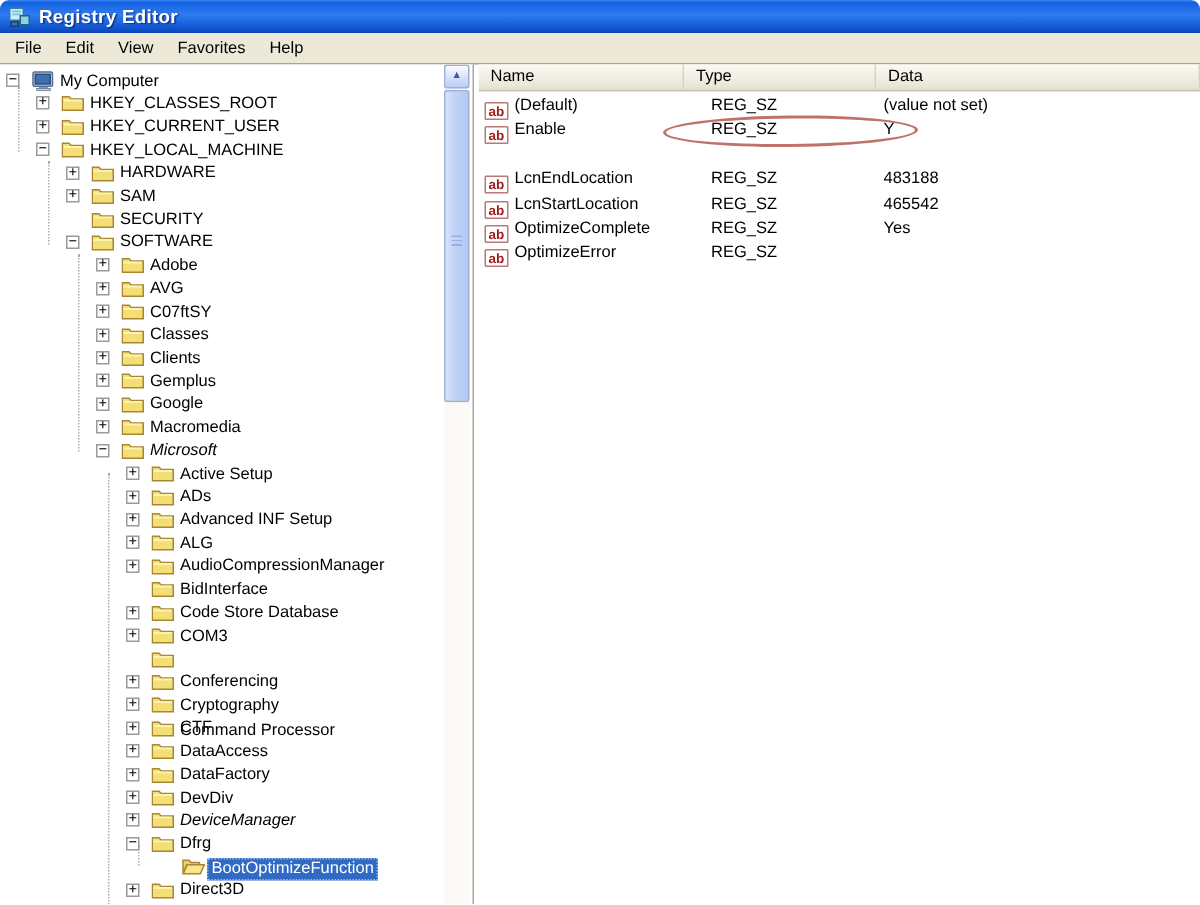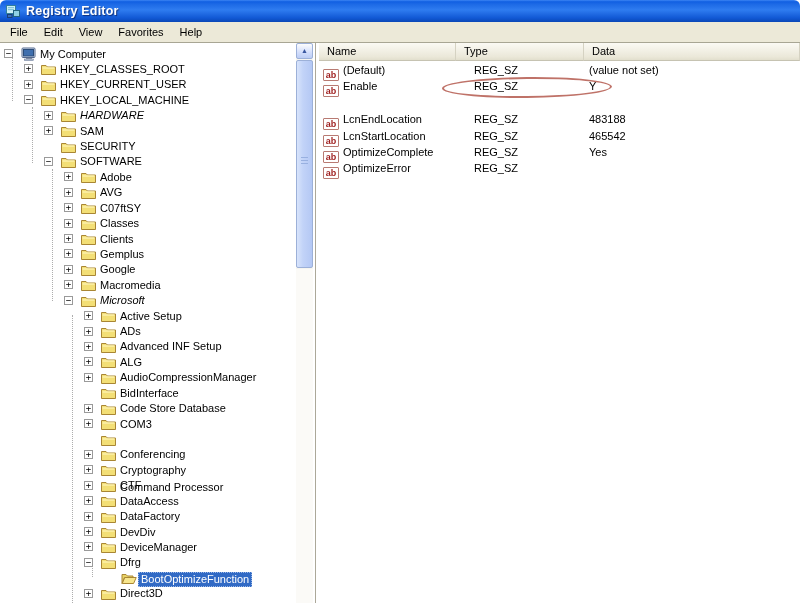--- a/index.html
+++ b/index.html
@@ -174,21 +174,21 @@
               <path d="M1.5 5 L13.5 5" stroke="#fcf3b0" stroke-width="1.4"></path>
             </svg></span>
           <span class="tlabel" style="left: 58px;">HKEY_LOCAL_MACHINE</span>
         </div>
         <div class="trow" style="top: 64.68px;">
           <span class="expander" style="left: 44px;">+</span>
           <span class="ticon" style="left: 61px;"><svg width="15" height="13" viewBox="0 0 15 13">
               <path d="M0.5 11.5 L0.5 2.5 L5 2.5 L6.5 4 L14.5 4 L14.5 11.5 Z" fill="#f3df76" stroke="#a98634"></path>
               <path d="M1.5 5 L13.5 5" stroke="#fcf3b0" stroke-width="1.4"></path>
             </svg></span>
-          <span class="tlabel" style="left: 78px; font-style: italic;">HARDWARE</span>
+          <span class="tlabel" style="left: 78px;">HARDWARE</span>
         </div>
         <div class="trow" style="top: 80.1px;">
           <span class="expander" style="left: 44px;">+</span>
           <span class="ticon" style="left: 61px;"><svg width="15" height="13" viewBox="0 0 15 13">
               <path d="M0.5 11.5 L0.5 2.5 L5 2.5 L6.5 4 L14.5 4 L14.5 11.5 Z" fill="#f3df76" stroke="#a98634"></path>
               <path d="M1.5 5 L13.5 5" stroke="#fcf3b0" stroke-width="1.4"></path>
             </svg></span>
           <span class="tlabel" style="left: 78px;">SAM</span>
         </div>
         <div class="trow" style="top: 95.52px;">
@@ -395,21 +395,21 @@
               <path d="M1.5 5 L13.5 5" stroke="#fcf3b0" stroke-width="1.4"></path>
             </svg></span>
           <span class="tlabel" style="left: 118px;">DevDiv</span>
         </div>
         <div class="trow" style="top: 496.44px;">
           <span class="expander" style="left: 84px;">+</span>
           <span class="ticon" style="left: 101px;"><svg width="15" height="13" viewBox="0 0 15 13">
               <path d="M0.5 11.5 L0.5 2.5 L5 2.5 L6.5 4 L14.5 4 L14.5 11.5 Z" fill="#f3df76" stroke="#a98634"></path>
               <path d="M1.5 5 L13.5 5" stroke="#fcf3b0" stroke-width="1.4"></path>
             </svg></span>
-          <span class="tlabel" style="left: 118px;">DeviceManager</span>
+          <span class="tlabel" style="left: 118px; font-style: italic;">DeviceManager</span>
         </div>
         <div class="trow" style="top: 511.86px;">
           <span class="expander" style="left: 84px;">−</span>
           <span class="ticon" style="left: 101px;"><svg width="15" height="13" viewBox="0 0 15 13">
               <path d="M0.5 11.5 L0.5 2.5 L5 2.5 L6.5 4 L14.5 4 L14.5 11.5 Z" fill="#f3df76" stroke="#a98634"></path>
               <path d="M1.5 5 L13.5 5" stroke="#fcf3b0" stroke-width="1.4"></path>
             </svg></span>
           <span class="tlabel" style="left: 118px;">Dfrg</span>
         </div>
         <div class="trow" style="top: 527.28px;">

